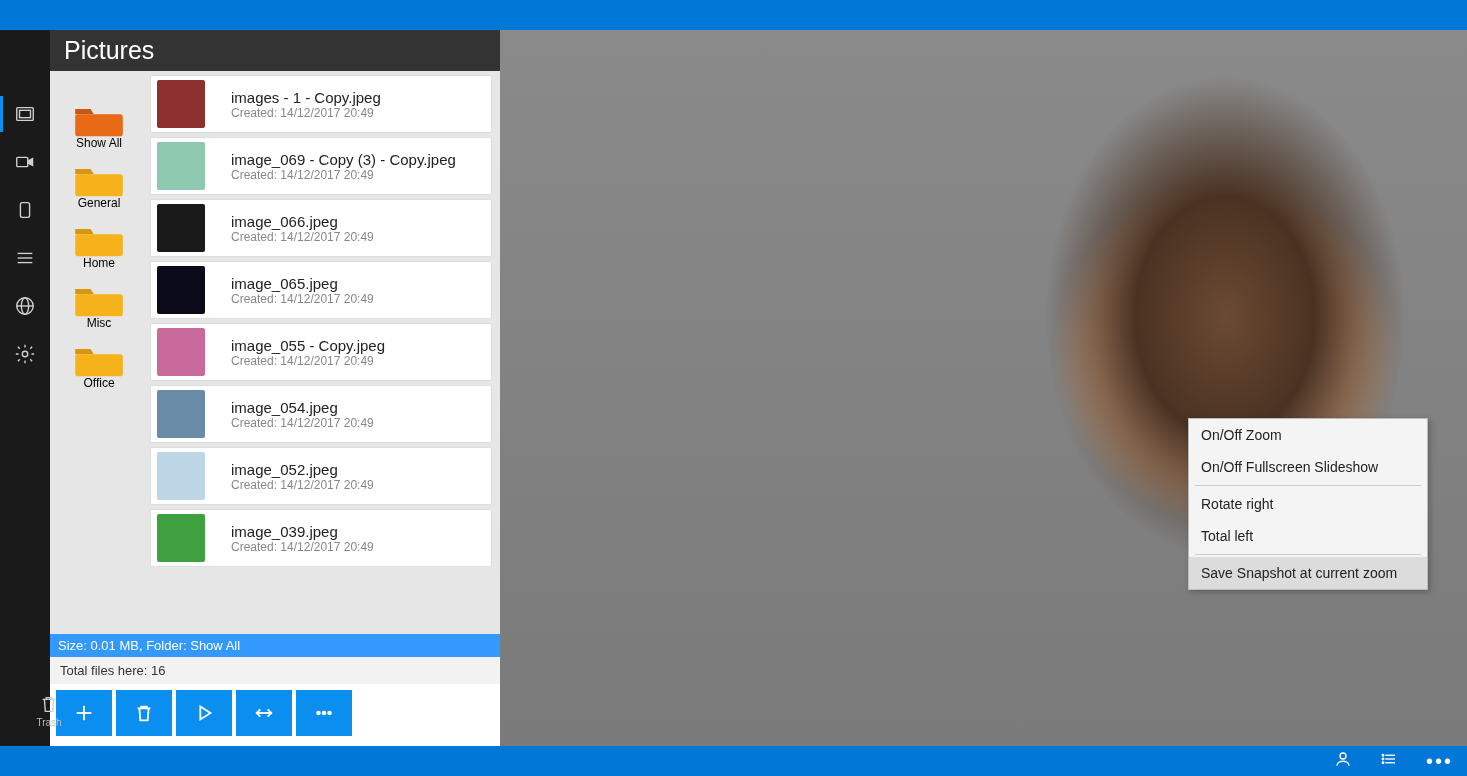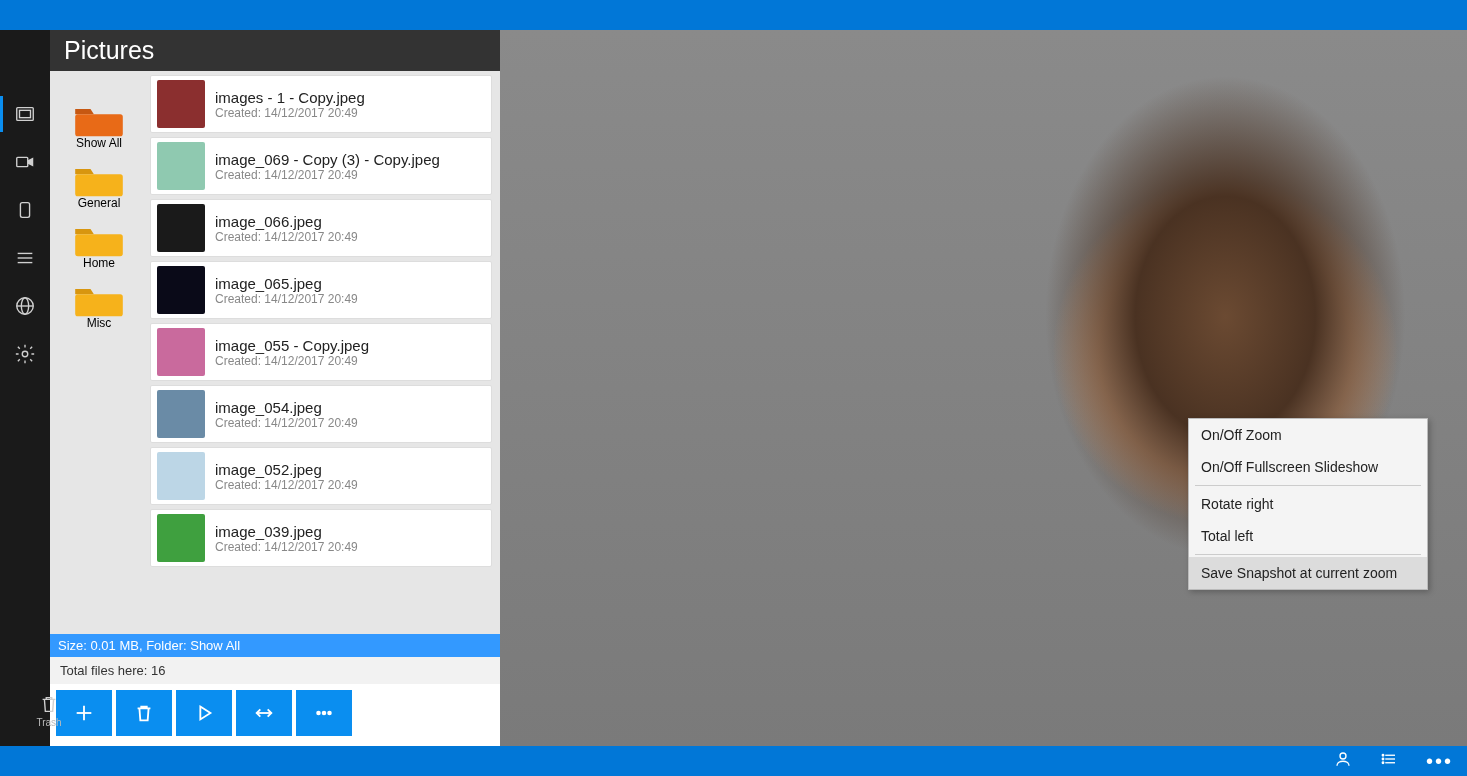--- a/index.html
+++ b/index.html
@@ -93,21 +93,21 @@
     margin-bottom: 4px;
     padding: 4px 6px;
     border-radius: 2px;
     border: 1px solid #ddd;
     cursor: pointer;
   }
   .thumb {
     width: 48px; height: 48px; border-radius: 2px;
     background: #789; flex-shrink: 0;
   }
-  .file-text { margin-left: 10px; }
+  .file-text { margin-left: 26px; }
   .file-name { font-size: 15px; color: #222; }
   .file-meta { font-size: 12px; color: #888; }
 
   .status-bar {
     background: #3399ff;
     color: #fff;
     font-size: 13px;
     padding: 4px 8px;
   }
   .search {
@@ -270,20 +270,27 @@
 </svg>
             <span class="folder-label">Home</span>
           </div>
           <div class="folder reg">
 <svg viewBox="0 0 64 40">
   <path class="tab" d="M4 6h18l4 6H4z"></path>
   <rect class="body" x="4" y="12" width="56" height="26" rx="3"></rect>
 </svg>
             <span class="folder-label">Misc</span>
           </div>
+          <div class="folder reg">
+<svg viewBox="0 0 64 40">
+  <path class="tab" d="M4 6h18l4 6H4z"></path>
+  <rect class="body" x="4" y="12" width="56" height="26" rx="3"></rect>
+</svg>
+            <span class="folder-label">Office</span>
+          </div>
         </div>
       <div class="file-list" id="files">
           <div class="file-item">
             <div class="thumb" style="background:#8b2f2f"></div>
             <div class="file-text">
               <div class="file-name">images - 1 - Copy.jpeg</div>
               <div class="file-meta">Created: 14/12/2017 20:49</div>
             </div>
           </div>
           <div class="file-item">

